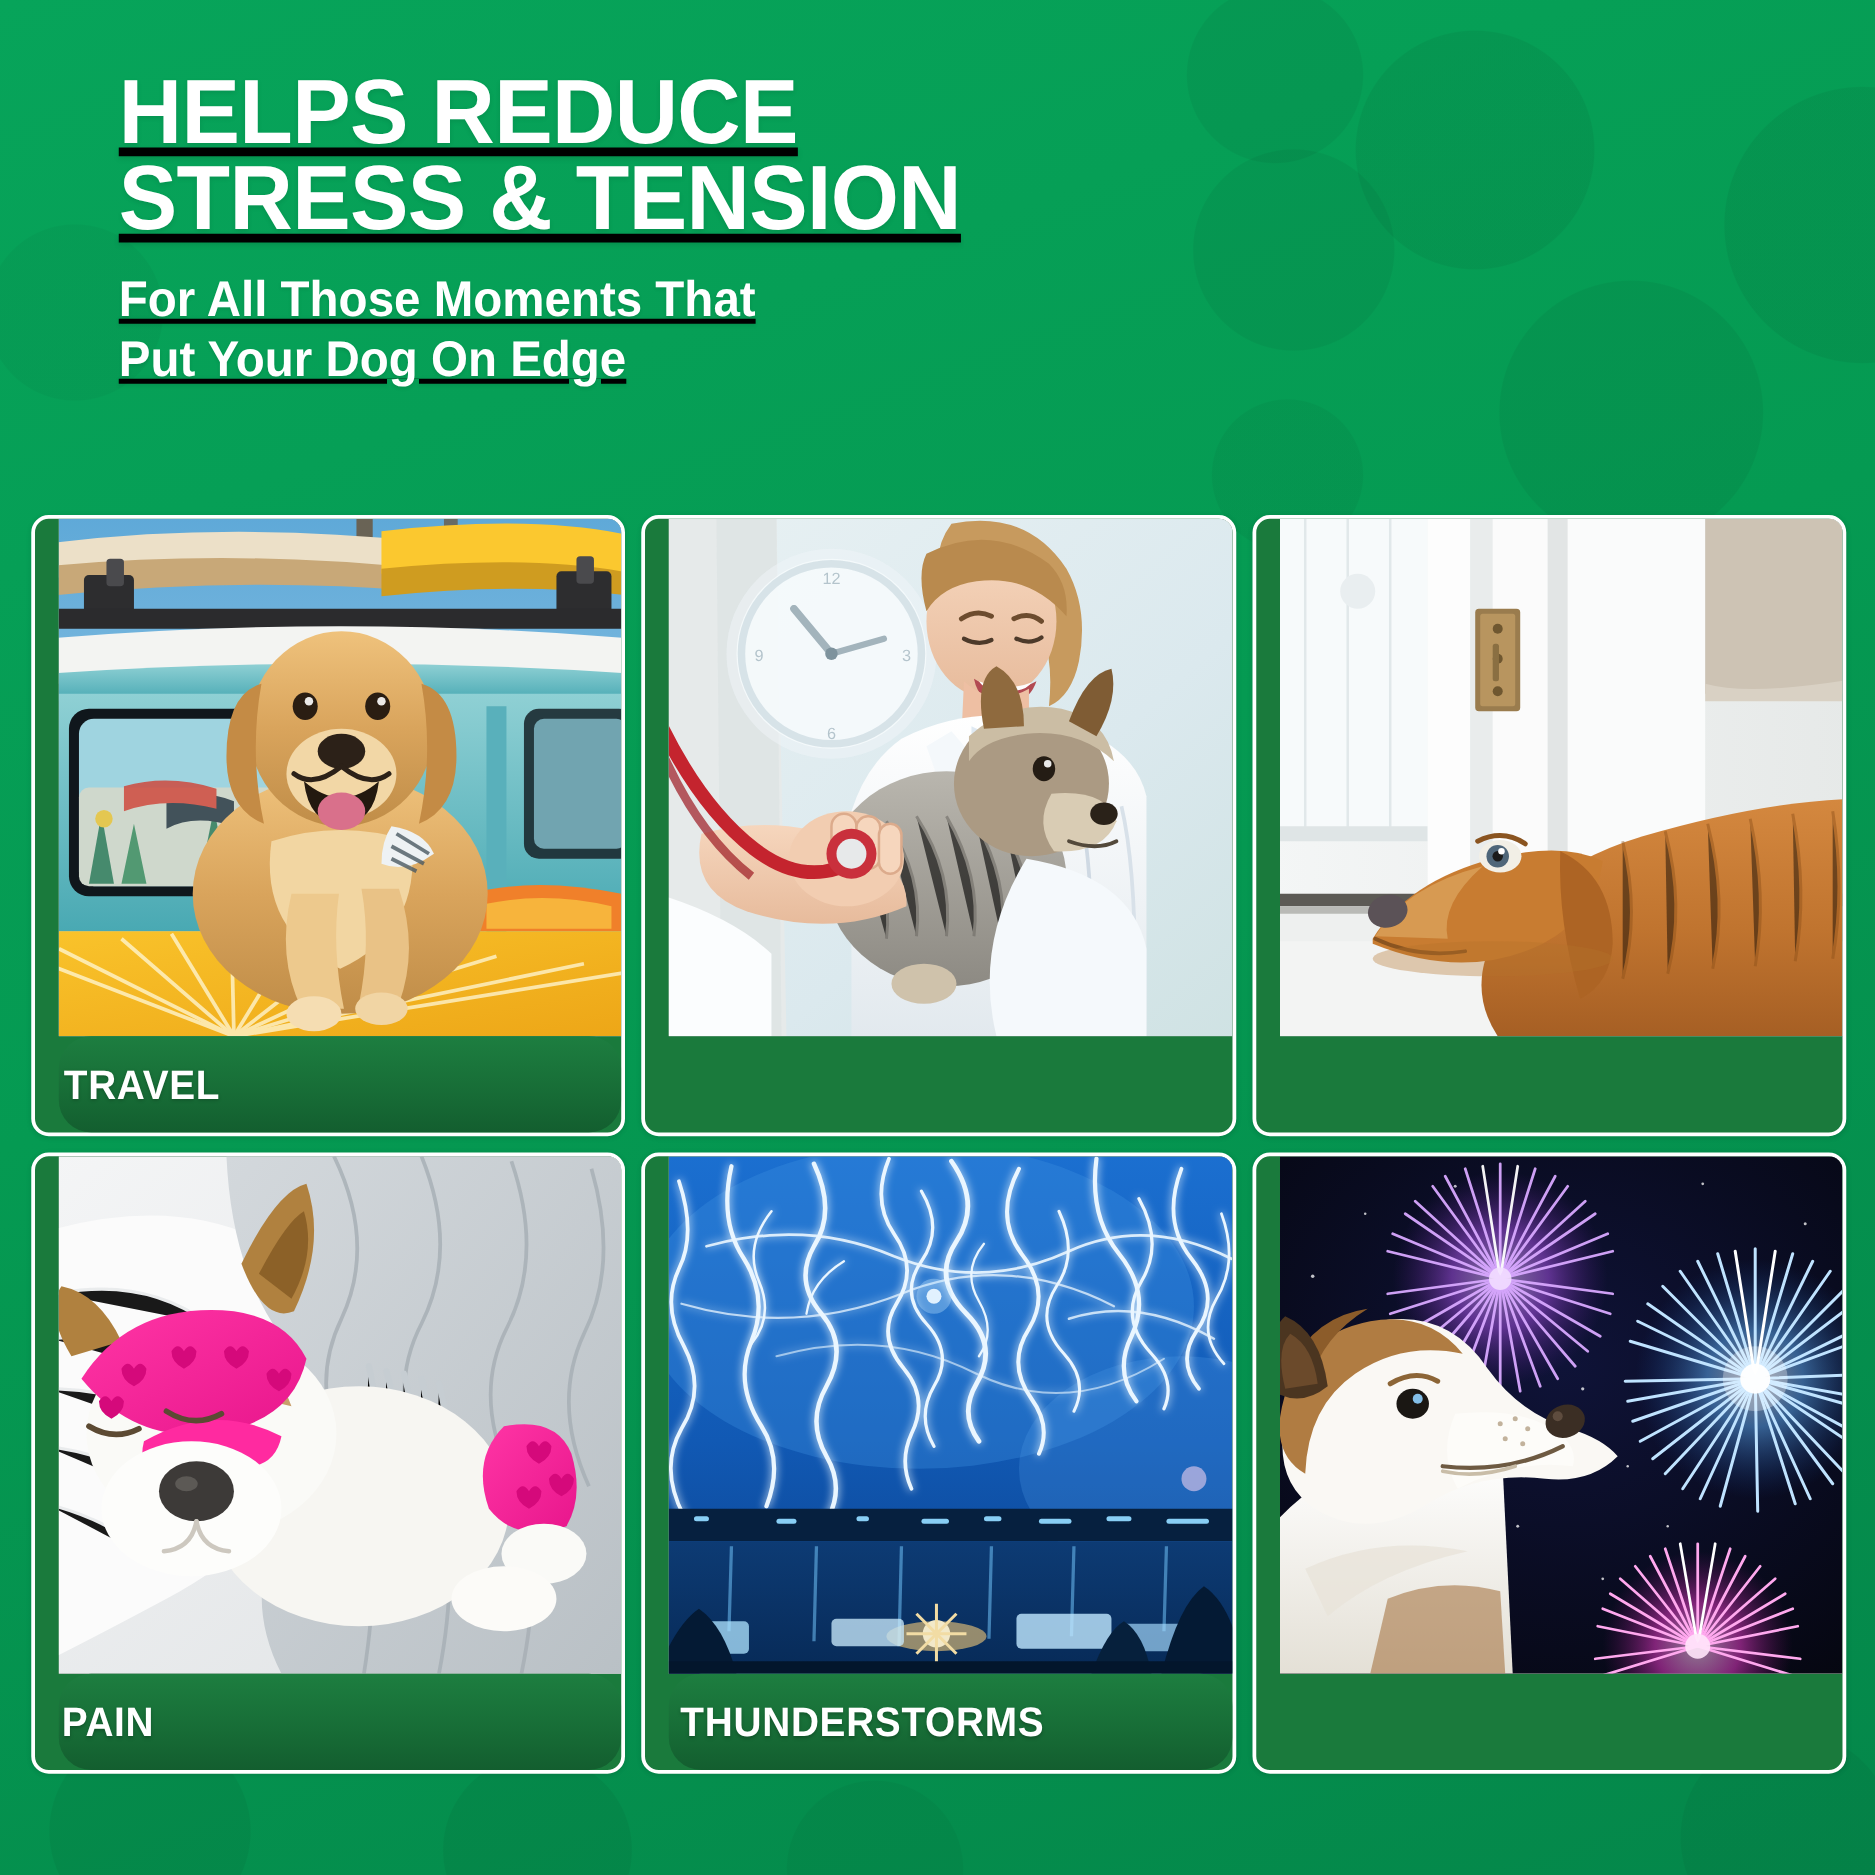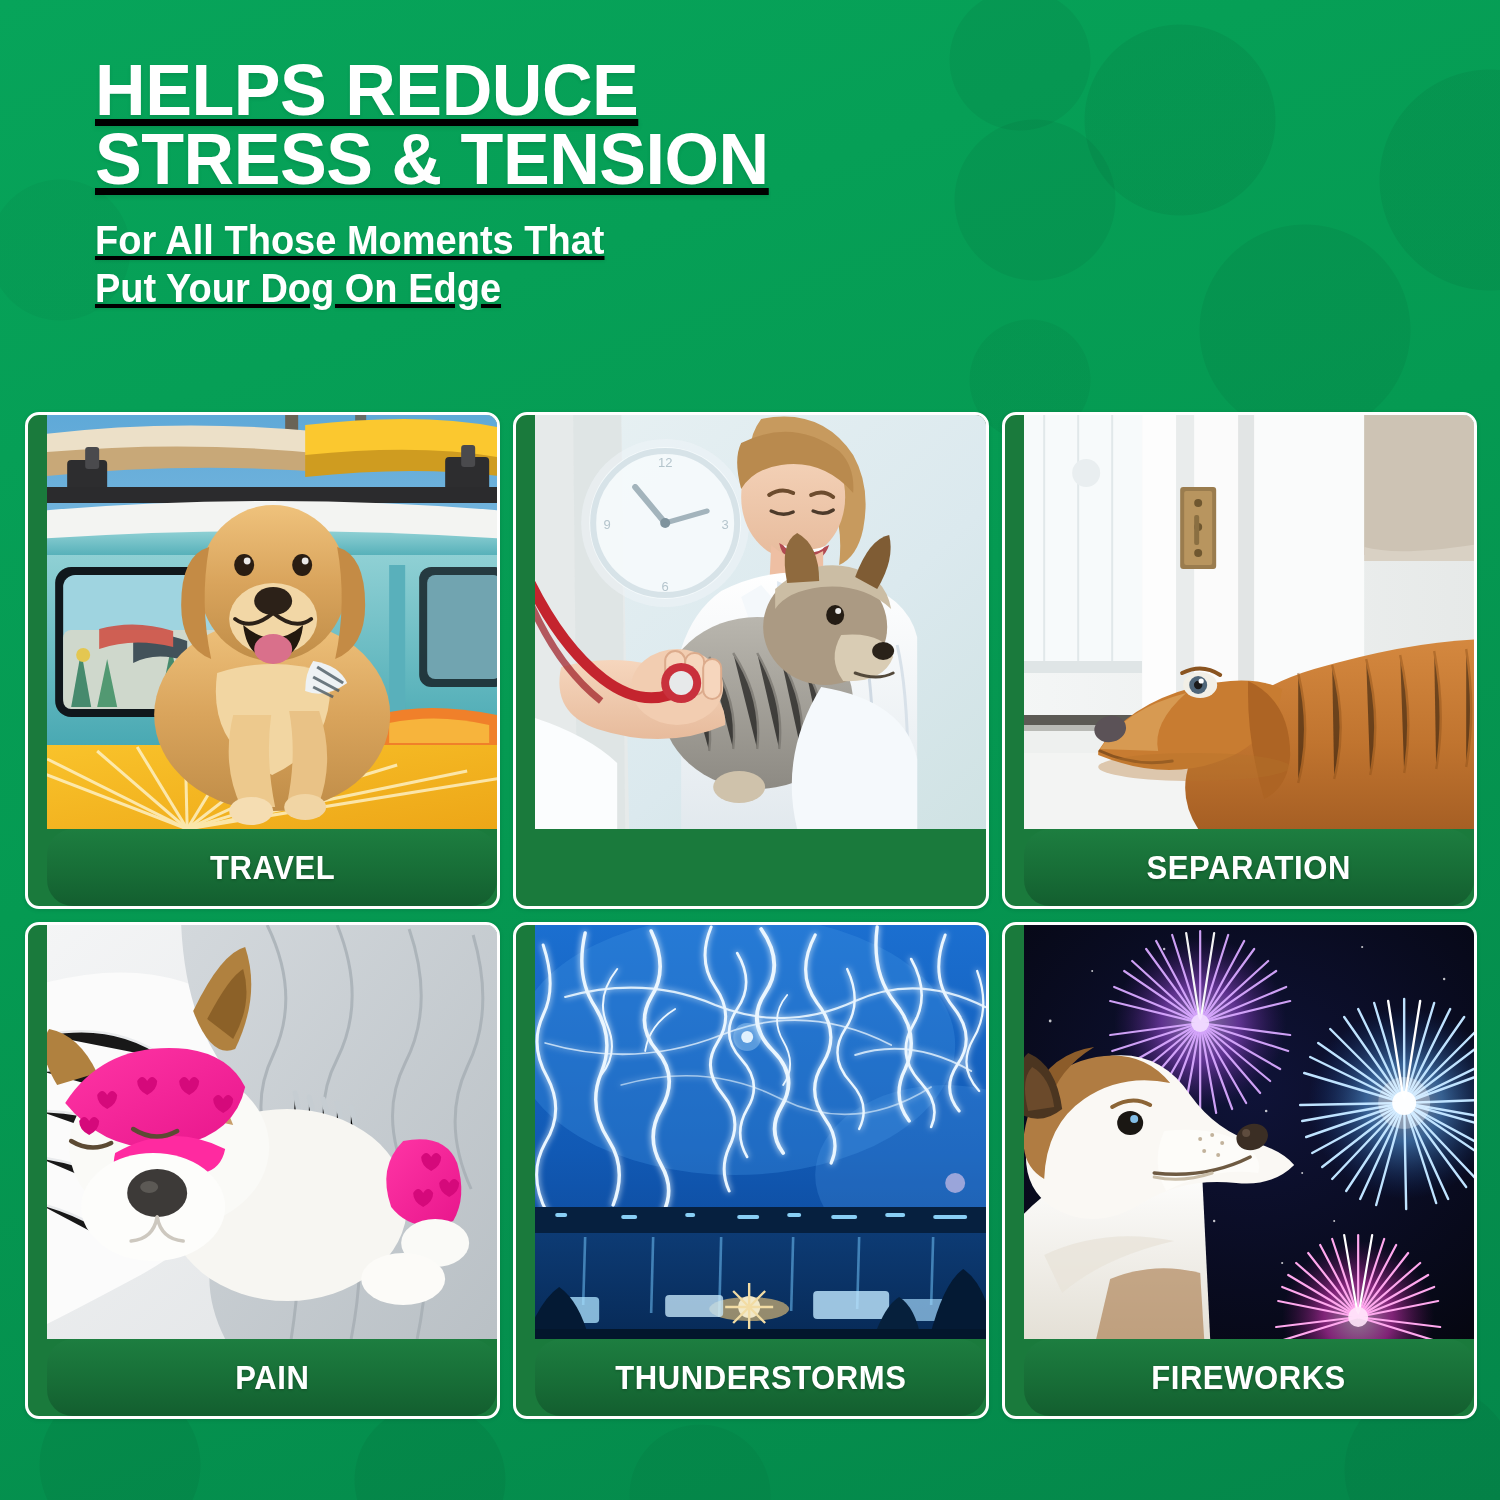--- a/index.html
+++ b/index.html
@@ -46,21 +46,21 @@
   }
   .card{
     position:relative;border:3px solid #ffffff;border-radius:14px;
     overflow:hidden;background:#1a7a3c;
     display:flex;flex-direction:column;
     box-shadow:0 1px 4px rgba(0,0,0,.12);
     padding-left:19px;
   }
   .photo{flex:0 0 414px;position:relative;overflow:hidden;background:#bbb;}
   .cap{
-    flex:1 1 auto;display:flex;align-items:center;justify-content:center;
+    flex:1 1 auto;display:flex;align-items:center;
     background:linear-gradient(180deg,#1d7e40 0%,#176c36 60%,#135e2f 100%);
     position:relative;
     border-radius:26px;
   }
   .cap span{
     color:#fff;font-weight:700;font-size:33px;letter-spacing:.6px;
     transform:scaleX(.94);text-shadow:0 1px 3px rgba(0,0,0,.25);
   }
 
   .sc{position:absolute;inset:0;width:100%;height:100%;display:block;}
@@ -370,23 +370,20 @@
           <ellipse cx="186" cy="270" rx="17" ry="13" fill="#f2efe6"></ellipse>
           <circle cx="184" cy="270" r="9" fill="#4f6679"></circle>
           <circle cx="184" cy="270" r="4.2" fill="#1b1b1b"></circle>
           <circle cx="187" cy="266" r="2.6" fill="#fff"></circle>
           <path d="M168 258 q20 -10 38 2" stroke="#8a5420" stroke-width="4" fill="none" stroke-linecap="round"></path>
 
           <path d="M234 266 q42 20 42 74 q-2 32 -26 44 q-18 -60 -16 -118 z" fill="#ad6424"></path>
 
           <ellipse cx="180" cy="352" rx="96" ry="14" fill="#b5742c" opacity=".35"></ellipse>
         </svg>
-      </div>
-      <div class="cap">
-        <span>SEPARATION</span>
       </div>
     </div>
 
     <div class="card">
       <div class="photo">
         <svg class="sc" viewBox="0 0 470 414" preserveAspectRatio="xMidYMid slice">
           <defs>
             <linearGradient id="p_bg" x1="0" y1="0" x2="1" y2="1">
               <stop offset="0" stop-color="#f4f5f6"></stop>
                 <stop offset="1" stop-color="#dfe2e4"></stop>
@@ -767,19 +764,16 @@
                 <circle cx="190" cy="226" r="2"></circle>
               <circle cx="204" cy="230" r="2"></circle>
             </g>
 
             <path d="M30 330 q60 -28 130 -14 q-70 16 -112 52 z" fill="#e9e4da" opacity=".8"></path>
 
             <path d="M96 354 q44 -18 90 -6 l4 66 l-108 0 z" fill="#a06c36" opacity=".55"></path>
           </g>
         </svg>
       </div>
-      <div class="cap">
-        <span>FIREWORKS</span>
-      </div>
     </div>
 
   </div>
 </div>
 
 </body></html>

